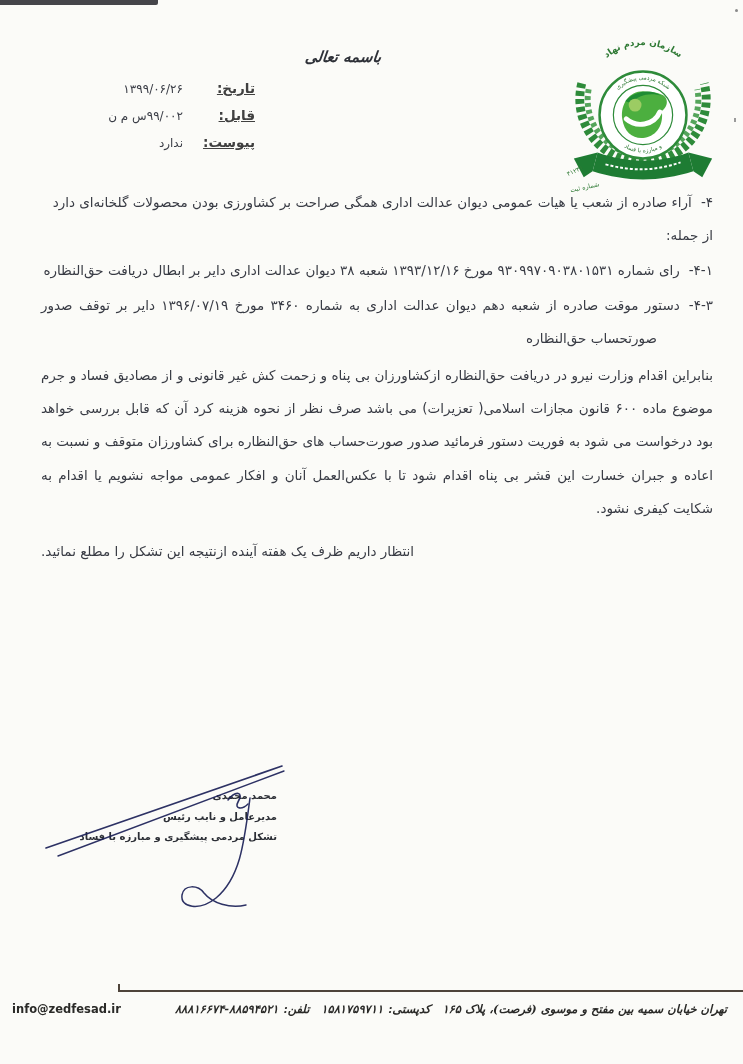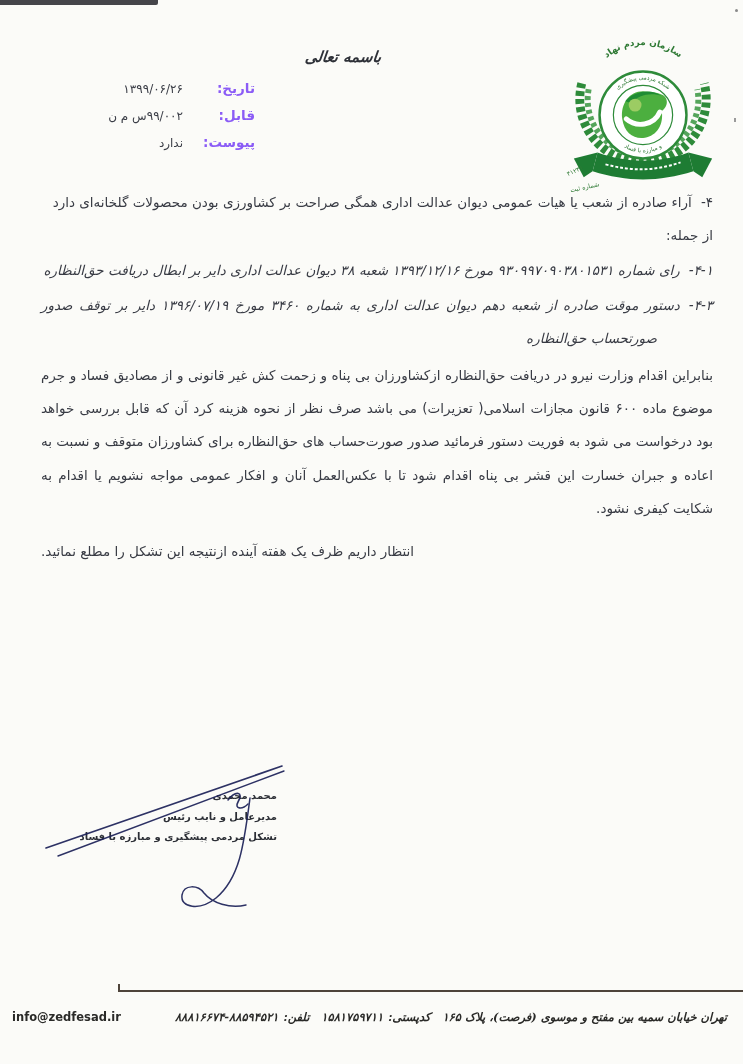--- a/index.html
+++ b/index.html
@@ -9,45 +9,45 @@
   }
   
   .artifact-topline{position:absolute;top:0;left:0;width:158px;height:5px;background:#45454a;border-radius:0 0 2px 0;}
   .artifact-dot1{position:absolute;top:9px;right:5px;width:3px;height:3px;background:#8a8a8a;border-radius:50%;}
   .artifact-dot2{position:absolute;top:118px;right:7px;width:2px;height:4px;background:#9a9a9a;}
   
   .basmala{position:absolute;top:48px;right:362px;font-size:15px;font-weight:bold;font-style:italic;
     transform:skewX(-6deg);color:#2e3138;}
   .meta{position:absolute;top:80px;left:55px;width:200px;font-size:13.5px;}
   .meta-row{display:flex;gap:16px;margin-bottom:11px;align-items:baseline;}
-  .meta-label{font-weight:bold;min-width:56px;color:#8b5cf6;}
+  .meta-label{font-weight:bold;min-width:56px;color:#404040;text-decoration:underline;}
   .meta-value{flex:1;text-align:right;color:#3a3d46;font-size:12px;}
   .logo{position:absolute;top:32px;right:12px;width:176px;height:158px;}
   
   .letter-body{position:absolute;top:186px;right:30px;left:33px;font-size:13.5px;line-height:2.45;
     text-align:justify;color:#383b44;margin-left:8px;}
   .letter-body p{margin:0;}
   .intro2{margin-bottom:2px !important;}
-  .item{padding-right:56px;text-indent:-56px;margin-bottom:2px !important;font-style:italic;}
+  .item{padding-right:56px;text-indent:-56px;margin-bottom:2px !important;}
   .marker,.ltr{direction:ltr;unicode-bidi:bidi-override;}
   .marker{margin-left:9px;white-space:nowrap;}
   .main-par{margin-top:4px !important;}
   .closing{margin-top:10px !important;text-align:left;}
   
   .signature{position:absolute;top:786px;left:45px;width:232px;text-align:right;
     font-weight:bold;font-size:10px;line-height:2.05;color:#2b2e35;}
   .sig-strokes{position:absolute;top:752px;left:30px;width:280px;height:185px;pointer-events:none;}
   
   .footer-rule{position:absolute;top:990px;left:118px;right:0;height:2px;background:#4e443b;}
   .footer-rule-tick{position:absolute;top:984px;left:118px;width:2px;height:8px;background:#4e443b;}
   .footer{position:absolute;top:1002px;right:16px;left:12px;display:flex;direction:rtl;
     align-items:baseline;gap:12px;font-family:"DejaVu Serif",serif;font-weight:bold;font-style:italic;
     font-size:11.5px;color:#2a2a28;white-space:nowrap;}
   .footer .seg{display:flex;gap:5px;align-items:baseline;}
-  .footer-email{font-family:"DejaVu Sans",sans-serif;font-style:normal;font-size:11.5px;margin-right:auto;margin-top:8px;}
+  .footer-email{font-family:"DejaVu Sans",sans-serif;font-style:normal;font-size:11.5px;margin-right:auto;}
 </style>
 </head>
 <body>
 
 <div class="page">
 
   <div class="artifact-topline"></div>
   <div class="artifact-dot1"></div>
   <div class="artifact-dot2"></div>
 

